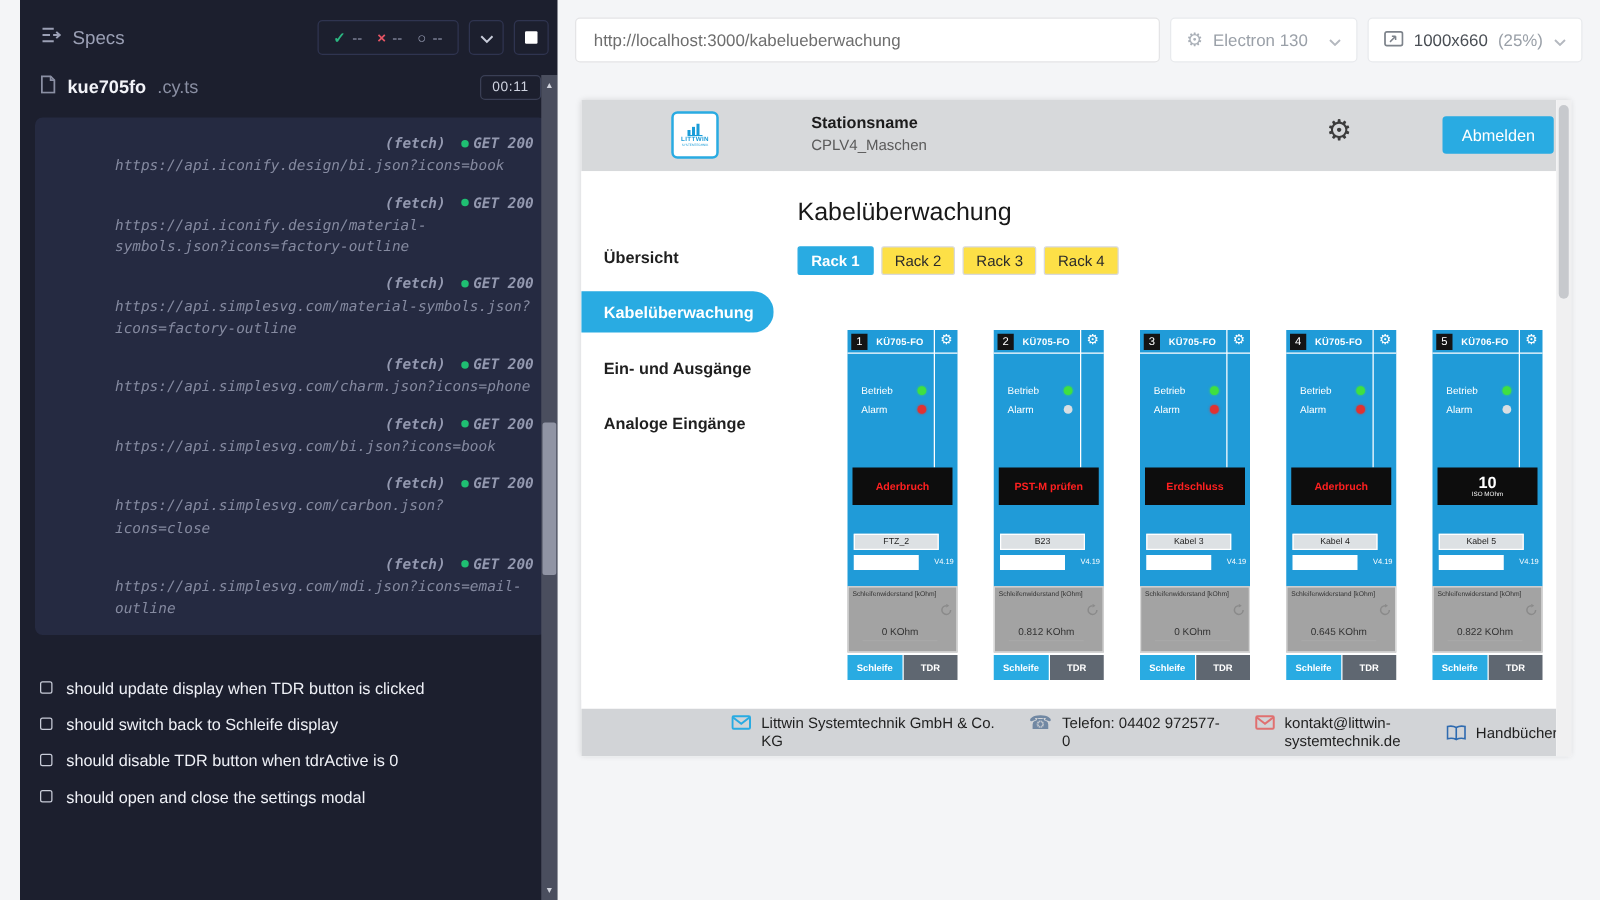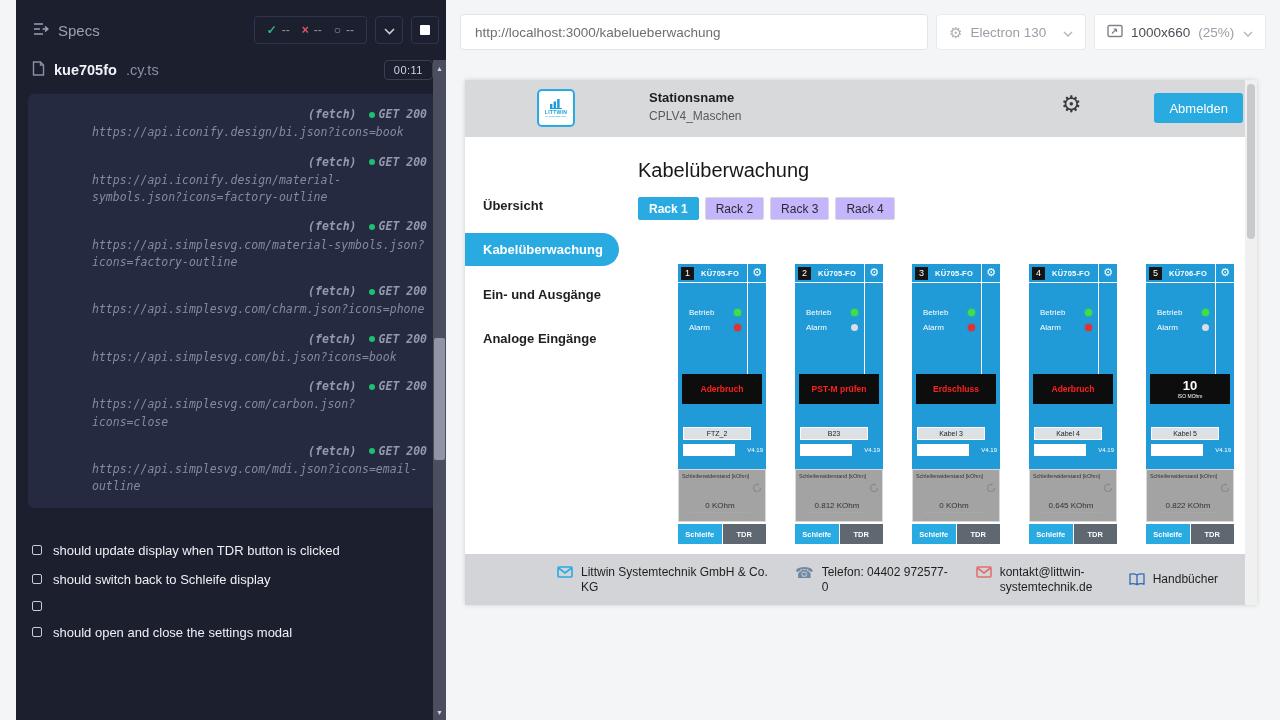--- a/index.html
+++ b/index.html
@@ -70,21 +70,21 @@
   .logout { position:absolute; right:2px; top:13px; height:30px; padding:0 15px; background:#29abe2; border:none; border-radius:3px; color:#fff; font-size:13px; font-family:"Liberation Sans", sans-serif; cursor:pointer; }
 
   .app-nav { position:absolute; top:57px; left:0; width:154px; bottom:45px; background:#fff; padding-top:48px; }
   .nav-item { height:40px; display:flex; align-items:center; padding-left:18px; font-size:13px; font-weight:bold; color:#1f1f1f; cursor:pointer; }
   .nav-item.active { height:33px; margin:8px 0; background:#29abe2; color:#fff; border-radius:0 17px 17px 0; }
   .nav-item:nth-child(4) { margin-top:4px; }
 
   .app-content { position:absolute; top:57px; left:154px; right:0; bottom:45px; background:#fff; overflow:hidden; }
   .page-title { margin:22px 0 0 19px; font-size:20px; font-weight:500; color:#181818; }
   .tabs { margin:15px 0 0 19px; display:flex; gap:6px; }
-  .tab { height:23px; padding:0 10px; display:flex; align-items:center; font-size:12px; background:#c4b5fd; border:1px solid #d8d8da; color:#2b2b2b; border-radius:2px; cursor:pointer; }
+  .tab { height:23px; padding:0 10px; display:flex; align-items:center; font-size:12px; background:#fde047; border:1px solid #d8d8da; color:#2b2b2b; border-radius:2px; cursor:pointer; }
   .tab.active { background:#29abe2; border-color:#29abe2; color:#fff; font-weight:bold; }
 
   .cards { margin:44px 0 0 59px; display:flex; gap:29px; }
   .card { position:relative; width:88px; height:280px; flex:none; }
   .card-top { position:absolute; top:0; left:0; right:0; height:205px; background:#209bd8; }
   .card-head { position:absolute; top:0; left:0; right:0; height:19px; border-bottom:1px solid #fff; display:flex; align-items:center; padding-right:20px; }
   .card-num { width:13px; height:13px; margin-left:3px; background:#141414; color:#fff; font-size:9px; display:flex; align-items:center; justify-content:center; flex:none; }
   .card-model { flex:1; text-align:center; color:#fff; font-size:7.5px; font-weight:bold; letter-spacing:.2px; }
   .card-strip { position:absolute; top:0; right:0; width:19px; height:110px; border-left:1px solid #fff; }
   .card-gear { position:absolute; top:3px; right:4px; font-size:11px; color:#fff; line-height:1; cursor:pointer; }
@@ -104,21 +104,21 @@
   .ver { position:absolute; top:183px; right:3px; color:#fff; font-size:6px; }
   .meas { position:absolute; top:205px; left:0; right:0; height:53px; background:#a3a3a3; border:1px solid #d8d8d8; }
   .meas-label { display:block; padding:3px 12px 0 3px; font-size:5.4px; color:#333; white-space:nowrap; overflow:hidden; }
   .refresh { position:absolute; top:13px; right:3px; cursor:pointer; line-height:0; }
   .meas-value { position:absolute; left:11px; right:15px; top:31px; text-align:center; font-size:8px; color:#333; border-bottom:1px solid #a8a8a8; padding-bottom:2px; }
   .card-btns { position:absolute; top:260px; left:0; right:0; height:20px; display:flex; gap:1px; }
   .cbtn { flex:1; border:none; color:#fff; font-size:7.5px; font-weight:bold; font-family:"Liberation Sans", sans-serif; cursor:pointer; }
   .btn-schleife { background:#29abe2; }
   .btn-tdr { background:#5f6771; }
 
-  .app-footer { position:absolute; bottom:0; left:0; right:0; height:51px; background:#d2d4d7; display:flex; align-items:center; padding-left:92px; }
+  .app-footer { position:absolute; bottom:0; left:0; right:0; height:38px; background:#d2d4d7; display:flex; align-items:center; padding-left:120px; }
   .f-item { display:flex; align-items:flex-start; gap:8px; margin-right:24px; font-size:12px; color:#1f1f1f; line-height:1.25; }
   .f-icon { margin-top:1px; line-height:0; flex:none; }
   .f-icon.phone-glyph { font-size:15px; line-height:13px; }
   .f-text-1 { width:190px; } .f-text-2 { width:130px; } .f-text-3 { width:105px; overflow-wrap:break-word; }
   .ic-mail1 { color:#29abe2; } .ic-phone { color:#7188a3; } .ic-mail2 { color:#e07070; } .ic-book { color:#2f6bb0; }
 </style>
 </head>
 <body>
 
 <div class="window">
@@ -224,20 +224,21 @@
       <li>
           <span class="test-box"></span>
           <span>should update display when TDR button is clicked</span>
         </li>
       <li>
           <span class="test-box"></span>
           <span>should switch back to Schleife display</span>
         </li>
       <li>
           <span class="test-box"></span>
+          <span>should disable TDR button when tdrActive is 0</span>
         </li>
       <li>
           <span class="test-box"></span>
           <span>should open and close the settings modal</span>
         </li>
     </ul>
   </aside>
 
   <div class="runner-scrollbar">
     <div class="sb-arrow sb-up">▲</div>

